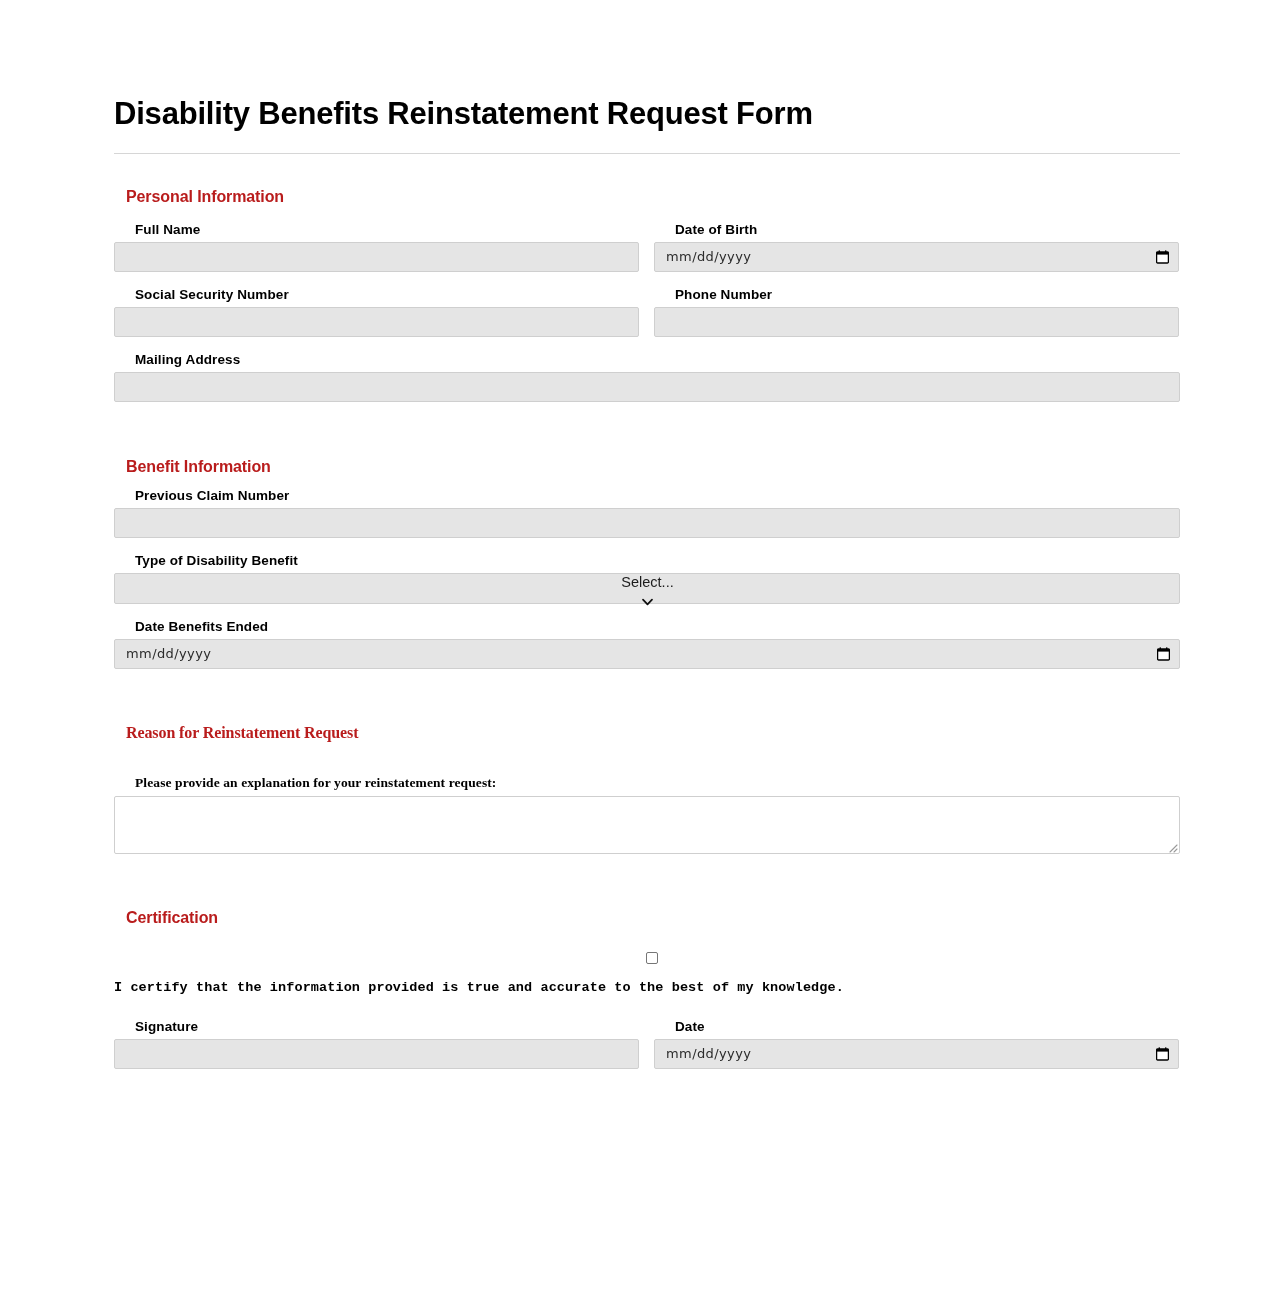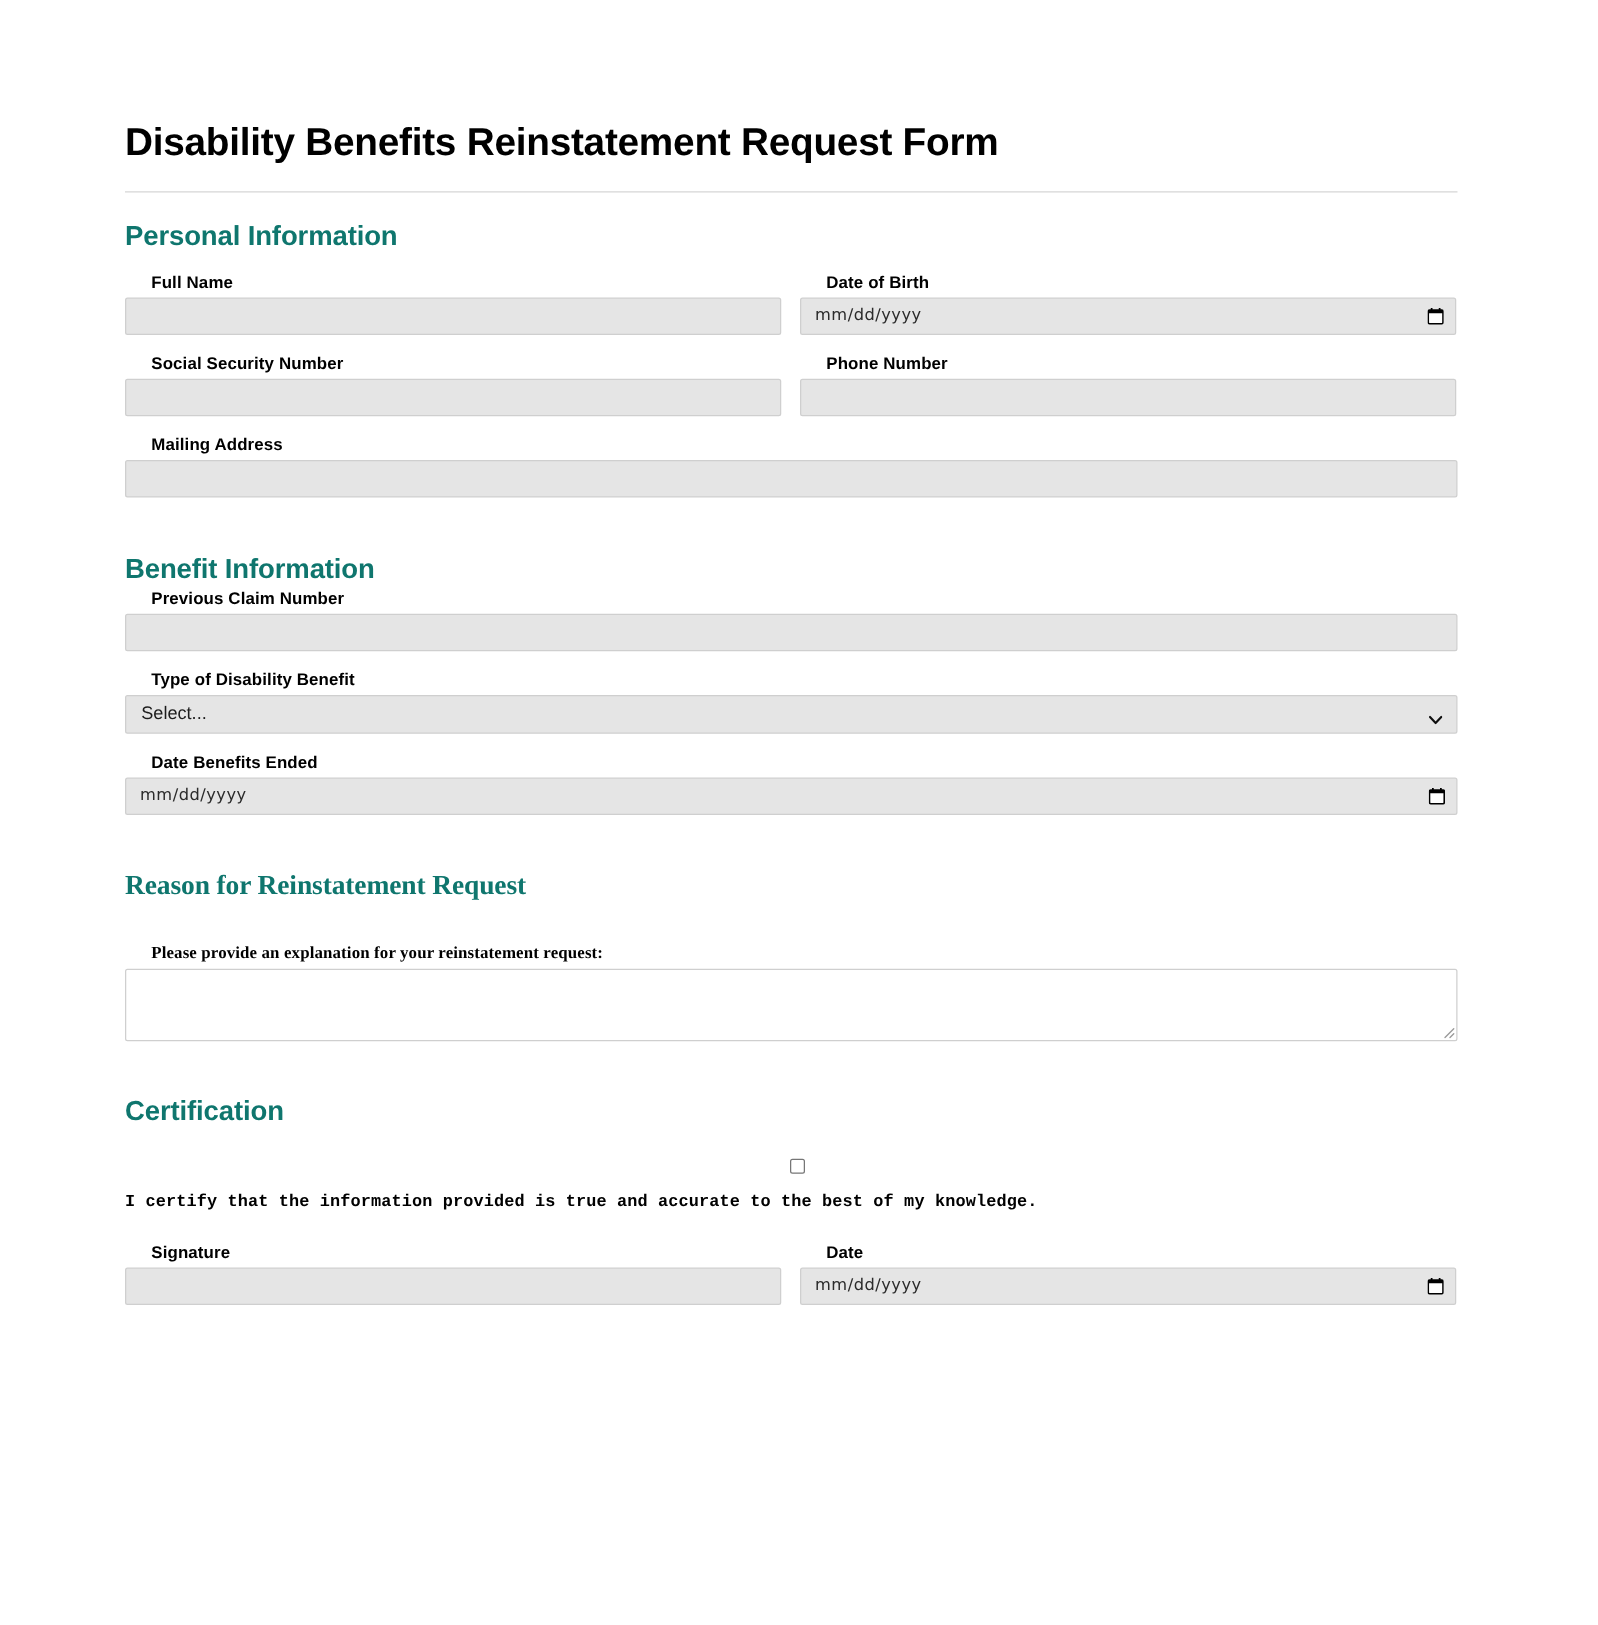--- a/index.html
+++ b/index.html
@@ -17,21 +17,21 @@
 
   .page {
     position: relative;
     width: 1278px;
     height: 1300px;
     box-sizing: border-box;
   }
 
   .form-wrap {
     position: absolute;
-    left: 100px;
+    left: 114px;
     top: 0;
     width: 1066px;
   }
 
   .form-title {
     font-size: 31px;
     font-weight: bold;
     line-height: 1.15;
     margin: 0;
     padding-top: 96px;
@@ -44,24 +44,24 @@
     border-top: 1px solid #d6d6d6;
     margin: 21px 0 0 0;
     height: 0;
   }
 
   .section {
     margin-top: 0;
   }
 
   .section-title {
-    font-size: 22px;
+    font-size: 16px;
     font-weight: bold;
-    margin: 0;
-    color: #0f766e;
+    margin: 12px;
+    color: #b91c1c;
     letter-spacing: -0.1px;
   }
 
   .sec-personal   { padding-top: 22px; }
   .sec-benefit    { padding-top: 44px; }
   .sec-reason     { padding-top: 43px; font-family: Liberation Serif, serif; }
   .sec-cert       { padding-top: 43px; }
 
   .field-label {
     display: block;
@@ -119,20 +119,21 @@
     flex: 0 0 13px;
     display: block;
   }
 
   .select-box {
     display: flex;
     align-items: center;
     justify-content: space-between;
     padding: 0 11px 0 12px;
     height: 31px;
+    flex-direction: column;
   }
   .select-value {
     font-size: 14.5px;
     color: #1c1c1c;
   }
   .chev {
     width: 11px;
     height: 8px;
     display: block;
     flex: 0 0 11px;

